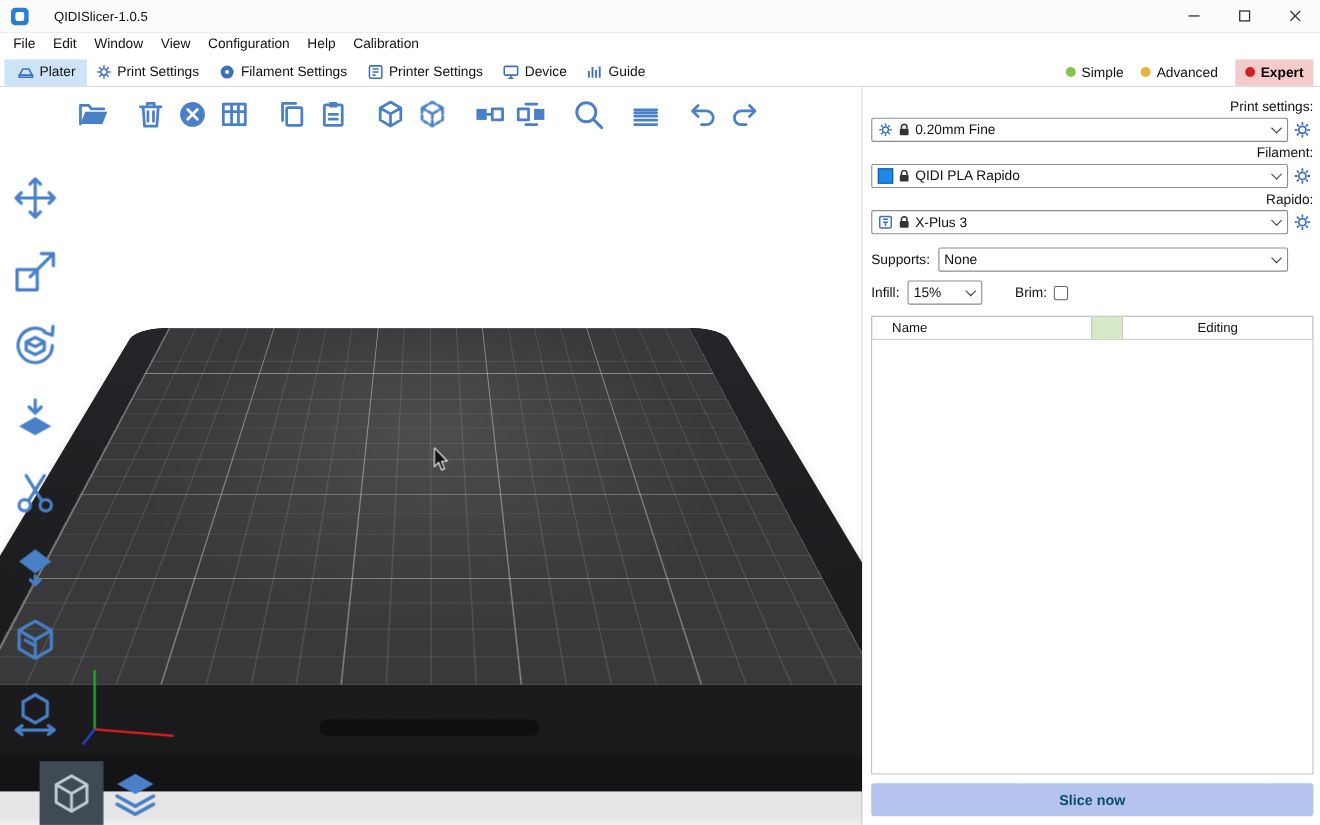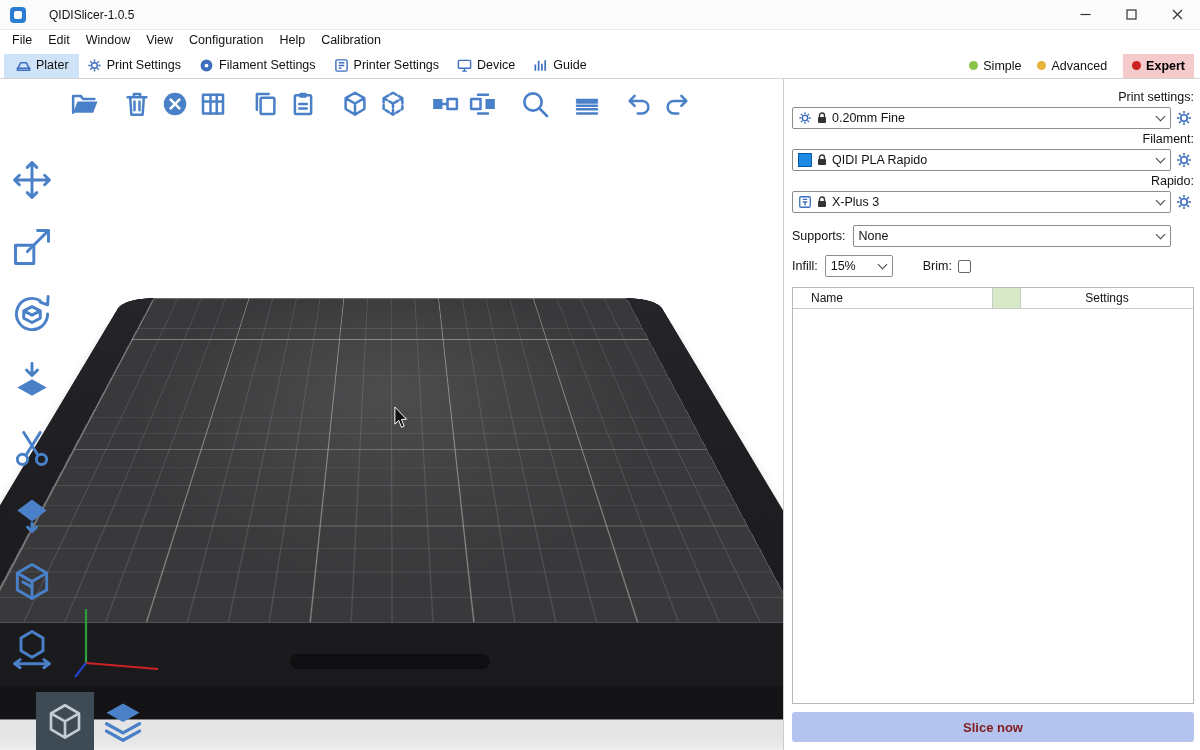--- a/index.html
+++ b/index.html
@@ -95,21 +95,21 @@
 
   .obj-table { margin-top:10px; flex:1; border:1px solid #b8b8b8; display:flex; flex-direction:column; background:#fff; }
   .obj-head { display:flex; height:21px; border-bottom:1px solid #c9c9c9; font-size:12px; color:#111; align-items:stretch; }
   .oh-name { width:199px; display:flex; align-items:center; padding-left:18px; }
   .oh-color { width:29px; background:#d8e9c8; border-left:1px solid #c9c9c9; border-right:1px solid #c9c9c9; }
   .oh-edit { flex:1; display:flex; align-items:center; justify-content:center; }
   .obj-body { flex:1; background:#fff; }
 
   .slice-btn { height:30px; margin-top:8px; background:#b5c4ee; border-radius:3px;
                display:flex; align-items:center; justify-content:center;
-               font-size:13px; font-weight:bold; color:#7f1d1d; }
+               font-size:13px; font-weight:bold; color:#0c4a6e; }
 </style>
 </head>
 <body>
 
 <div class="app">
 
   <div class="titlebar">
     <div class="app-icon"></div>
     <div class="win-title">QIDISlicer-1.0.5</div>
     <div class="win-controls">
@@ -461,21 +461,21 @@
           <span class="chev"></span>
         </div>
         <span class="brim-label">Brim:</span>
         <span class="checkbox"></span>
       </div>
 
       <div class="obj-table">
         <div class="obj-head">
           <div class="oh-name">Name</div>
           <div class="oh-color"></div>
-          <div class="oh-edit">Settings</div>
+          <div class="oh-edit">Editing</div>
         </div>
         <div class="obj-body"></div>
       </div>
 
       <div class="slice-btn">Slice now</div>
 
     </div>
   </div>
 </div>
 

